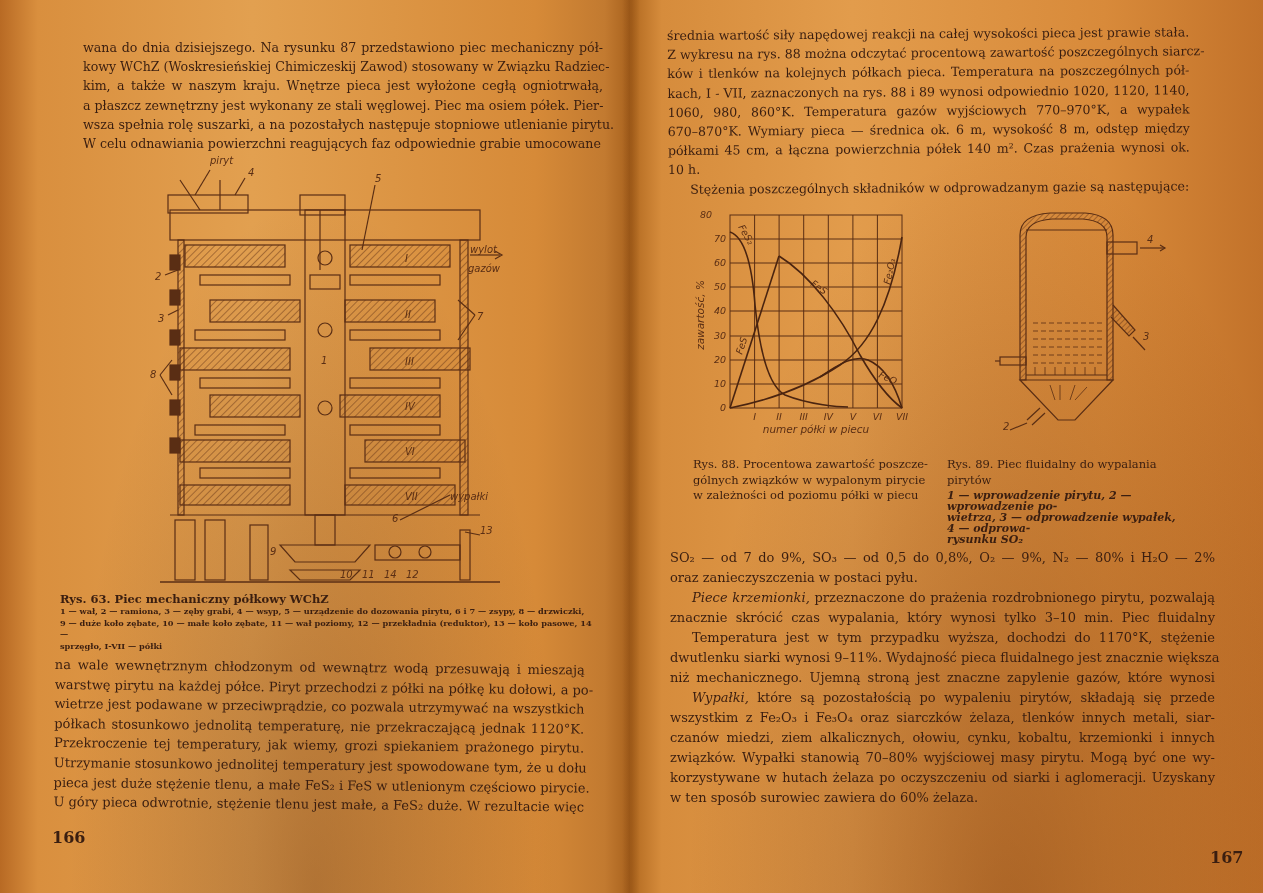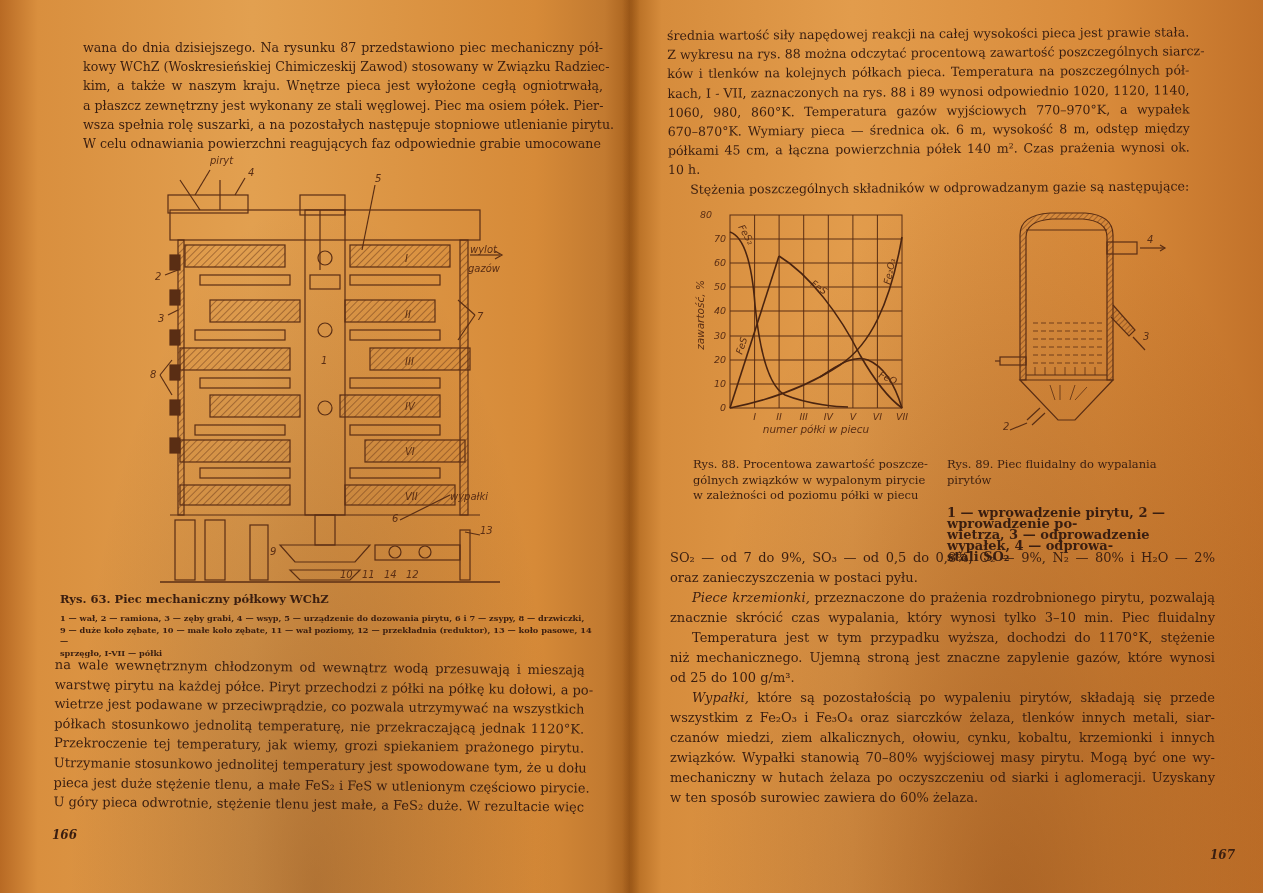--- a/index.html
+++ b/index.html
@@ -19,21 +19,21 @@
     background:radial-gradient(ellipse at 50% 100%, rgba(90,40,10,0.35) 0%, rgba(0,0,0,0) 55%);}
   .page.right::after{content:"";position:absolute;inset:0;
     background:radial-gradient(ellipse at 60% 105%, rgba(110,45,5,0.45) 0%, rgba(0,0,0,0) 60%);}
   .gutter{position:absolute;left:622px;top:0;width:18px;height:893px;
     background:linear-gradient(90deg,rgba(120,60,10,0.0),rgba(120,60,10,0.35),rgba(120,60,10,0.0));z-index:2;}
   .content{position:absolute;z-index:3;}
   .para{font-size:12.6px;line-height:19.2px;text-align:justify;margin:0;}
   .para .line{display:block;white-space:nowrap;text-align-last:justify;}
   .para .line.last{text-align-last:left;}
   .indent{text-indent:22px;}
-  .pnum{position:absolute;font-weight:bold;font-size:12px;z-index:3;font-style:italic;}
+  .pnum{position:absolute;font-weight:bold;font-size:16px;z-index:3;}
   .caption-title{font-size:11.5px;font-weight:bold;}
   .caption-small{font-size:8.2px;line-height:11.5px;font-weight:bold;}
   .cap{font-size:11.5px;line-height:15.5px;}
   svg text{font-family:"DejaVu Sans","Liberation Sans",sans-serif;}
   i{font-style:italic;}
 </style>
 </head>
 <body>
 
 <div class="spread">
@@ -157,21 +157,21 @@
       <text x="265" y="215">III</text>
       <text x="265" y="260">IV</text>
       <text x="265" y="305">VI</text>
       <text x="265" y="350">VII</text>
       <text x="181" y="214">1</text>
     </g>
   </svg>
 
   <div class="content" style="left:60px;top:592px;width:540px;">
     <div class="caption-title">Rys. 63. Piec mechaniczny półkowy WChZ</div>
-    <div class="caption-small" style="margin-top:7px;">
+    <div class="caption-small" style="margin-top:0;">
       <div>1 — wał, 2 — ramiona, 3 — zęby grabi, 4 — wsyp, 5 — urządzenie do dozowania pirytu, 6 i 7 — zsypy, 8 — drzwiczki,</div>
       <div>9 — duże koło zębate, 10 — małe koło zębate, 11 — wał poziomy, 12 — przekładnia (reduktor), 13 — koło pasowe, 14 —</div>
       <div>sprzęgło, I-VII — półki</div>
     </div>
   </div>
 
   <div class="content" style="left:55px;top:655px;width:530px;transform:rotate(0.6deg);transform-origin:left top;">
     <p class="para" style="font-size:13px;line-height:19.6px;">
       <span class="line">na wale wewnętrznym chłodzonym od wewnątrz wodą przesuwają i mieszają</span>
       <span class="line">warstwę pirytu na każdej półce. Piryt przechodzi z półki na półkę ku dołowi, a po-</span>
@@ -315,44 +315,44 @@
   </svg>
 
   <div class="content cap" style="left:693px;top:457px;width:255px;">
     <div>Rys. 88. Procentowa zawartość poszcze-</div>
     <div>gólnych związków w wypalonym pirycie</div>
     <div>w zależności od poziomu półki w piecu</div>
   </div>
   <div class="content" style="left:947px;top:457px;width:240px;">
     <div class="cap">Rys. 89. Piec fluidalny do wypalania</div>
     <div class="cap">pirytów</div>
-    <div class="caption-small" style="font-size:13px;line-height:11px;margin-top:19px;">
+    <div class="caption-small" style="font-size:11px;line-height:11px;margin-top:2px;font-style:italic;">
       <div>1 — wprowadzenie pirytu, 2 — wprowadzenie po-</div>
       <div>wietrza, 3 — odprowadzenie wypałek, 4 — odprowa-</div>
-      <div>stali SO₂</div>
+      <div>rysunku SO₂</div>
     </div>
   </div>
 
   <div class="content" style="left:670px;top:548px;width:545px;">
     <p class="para" style="font-size:13px;line-height:20px;">
       <span class="line">SO₂ — od 7 do 9%, SO₃ — od 0,5 do 0,8%, O₂ — 9%, N₂ — 80% i H₂O — 2%</span>
       <span class="line last">oraz zanieczyszczenia w postaci pyłu.</span>
     </p>
     <p class="para" style="font-size:13px;line-height:20px;">
       <span class="line" style="padding-left:22px;"><i>Piece krzemionki,</i><span> przeznaczone do prażenia rozdrobnionego pirytu, pozwalają</span></span>
       <span class="line">znacznie skrócić czas wypalania, który wynosi tylko 3–10 min. Piec fluidalny</span>
     </p>
     <p class="para" style="font-size:13px;line-height:20px;">
       <span class="line" style="padding-left:22px;">Temperatura jest w tym przypadku wyższa, dochodzi do 1170°K, stężenie</span>
+      <span class="line">dwutlenku siarki wynosi 9–11%. Wydajność pieca fluidalnego jest znacznie większa</span>
       <span class="line">niż mechanicznego. Ujemną stroną jest znaczne zapylenie gazów, które wynosi</span>
-      <span class="line last">od 25 do 100 g/m³.</span>
     </p>
     <p class="para" style="font-size:13px;line-height:20px;">
       <span class="line" style="padding-left:22px;"><i>Wypałki,</i><span> które są pozostałością po wypaleniu pirytów, składają się przede</span></span>
       <span class="line">wszystkim z Fe₂O₃ i Fe₃O₄ oraz siarczków żelaza, tlenków innych metali, siar-</span>
       <span class="line">czanów miedzi, ziem alkalicznych, ołowiu, cynku, kobaltu, krzemionki i innych</span>
       <span class="line">związków. Wypałki stanowią 70–80% wyjściowej masy pirytu. Mogą być one wy-</span>
-      <span class="line">mechaniczny w hutach żelaza po oczyszczeniu od siarki i aglomeracji. Uzyskany</span>
+      <span class="line">korzystywane w hutach żelaza po oczyszczeniu od siarki i aglomeracji. Uzyskany</span>
       <span class="line last">w ten sposób surowiec zawiera do 60% żelaza.</span>
     </p>
   </div>
   <div class="pnum" style="left:1210px;top:848px;">167</div>
 </div>
 
 </body></html>

